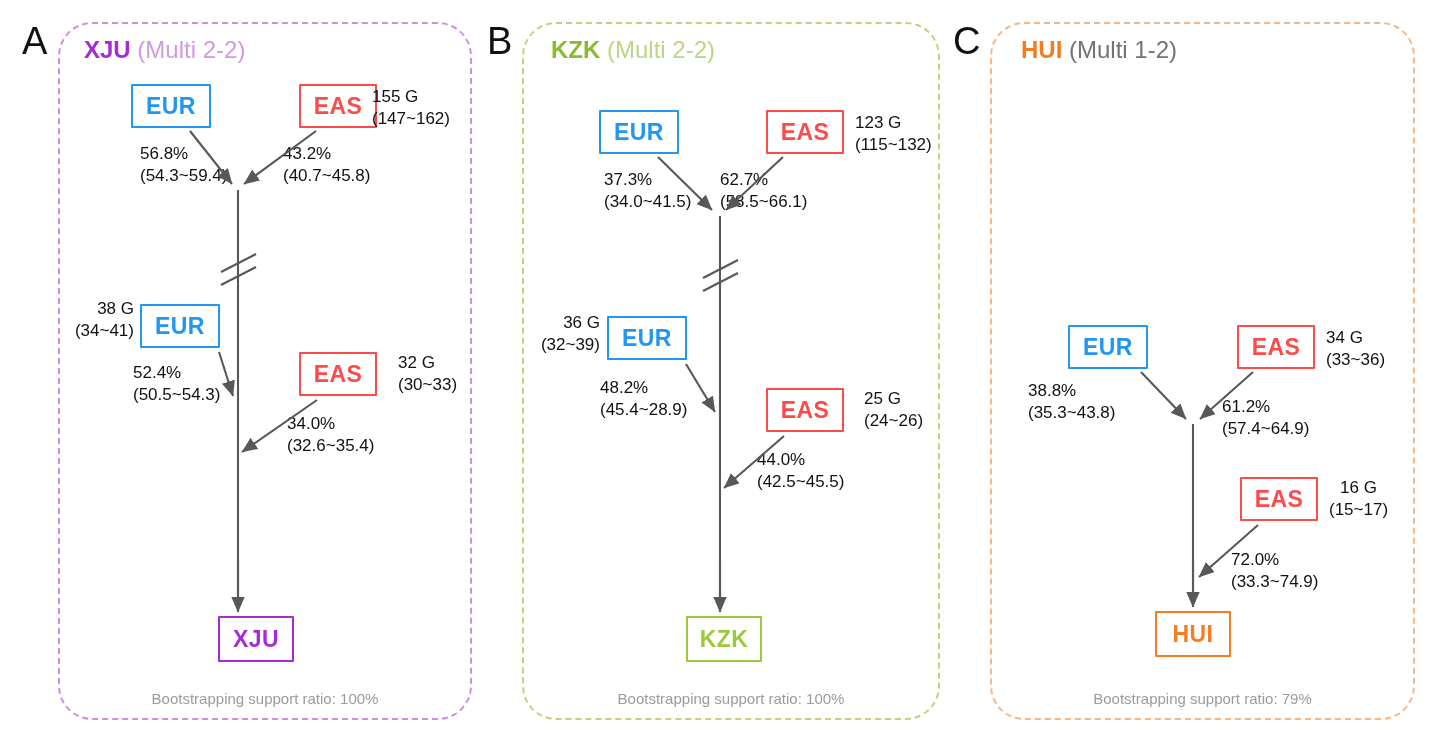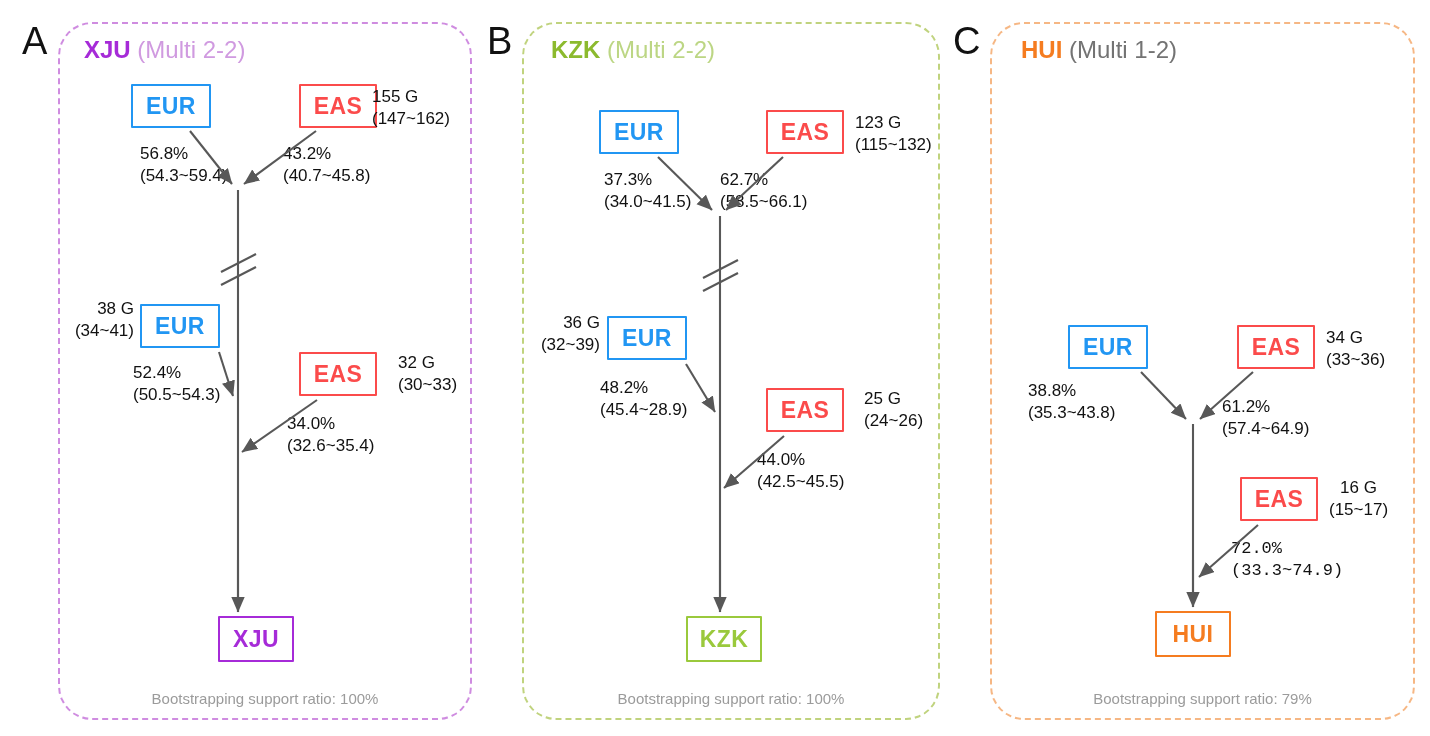--- a/index.html
+++ b/index.html
@@ -174,21 +174,21 @@
 </div>
 
 <div class="node" style="left:1240px;top:477px;width:78px;height:44px;border-color:#fb4b4b;color:#fb4b4b;">
   <span>EAS</span>
 </div>
 <div class="lbl l" style="left:1329px;top:477px;text-align:center;">
   <div>16 G</div>
   <div>(15~17)</div>
 </div>
 
-<div class="lbl c" style="left:1231px;top:538px;width:116px;font-family:Liberation Mono, monospace;">
+<div class="lbl c" style="left:1231px;top:549px;width:116px;">
   <div>72.0%</div>
   <div>(33.3~74.9)</div>
 </div>
 
 <div class="node" style="left:1155px;top:611px;width:76px;height:46px;border-color:#f57c20;color:#f57c20;">
   <span>HUI</span>
 </div>
 <div class="footer" style="left:990px;top:690px;width:425px;">Bootstrapping support ratio: 79%</div>
 
 <svg class="wires" viewBox="0 0 1430 736">

